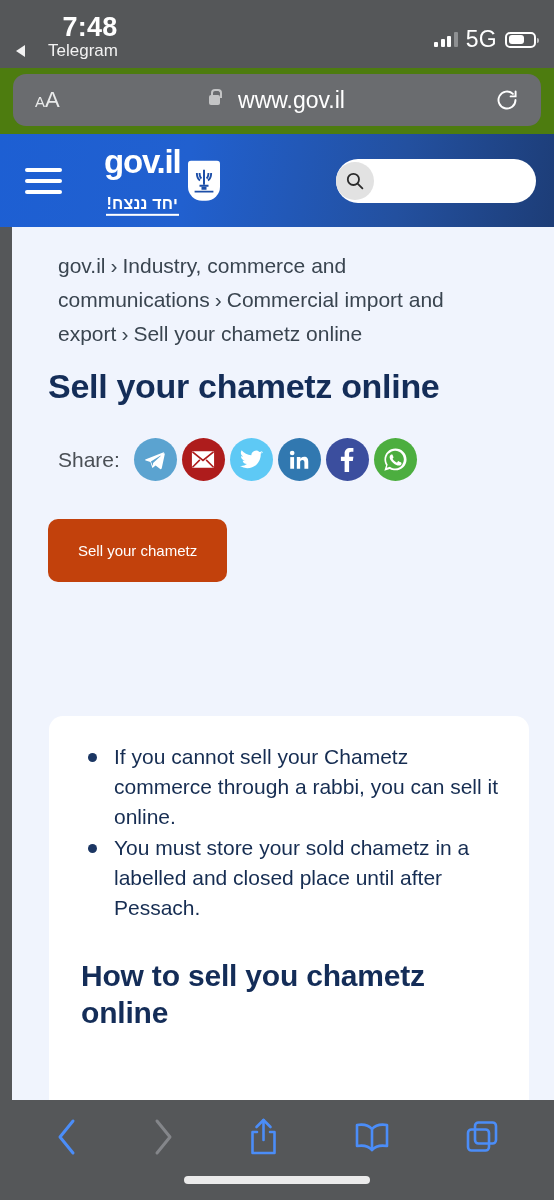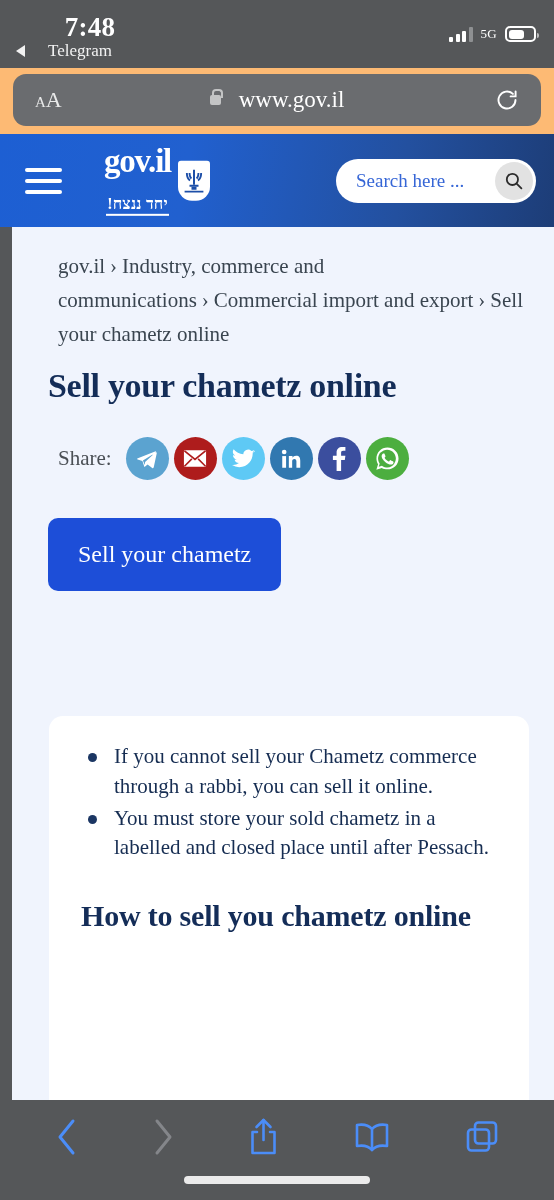--- a/index.html
+++ b/index.html
@@ -2,21 +2,21 @@
 <html><head>
 <meta charset="utf-8">
 <style>
   * { box-sizing: border-box; margin: 0; padding: 0; }
   html, body {
     width: 554px; height: 1200px;
     font-family: "Liberation Sans", sans-serif;
     overflow: hidden;
     background: #555759;
   }
-  #screen { position: relative; width: 554px; height: 1200px; overflow: hidden; font-family: Liberation Serif, serif; }
+  #screen { position: relative; width: 554px; height: 1200px; overflow: hidden; }
 
   
   .statusbar {
     position: absolute; top: 0; left: 0; width: 554px; height: 68px;
     background: #555759;
   }
   .sb-time {
     position: absolute; left: 0; top: 12px; width: 180px;
     text-align: center; color: #ffffff;
     font-size: 27px; font-weight: bold; letter-spacing: 0.2px;
@@ -34,32 +34,32 @@
   .sb-right {
     position: absolute; right: 18px; top: 26px;
     display: flex; align-items: center; gap: 8px;
   }
   .bars { display: flex; align-items: flex-end; gap: 2.5px; height: 15px; }
   .bars i { display: block; width: 4px; background: #ffffff; border-radius: 1px; }
   .bars i:nth-child(1) { height: 5px; }
   .bars i:nth-child(2) { height: 8px; }
   .bars i:nth-child(3) { height: 11px; }
   .bars i:nth-child(4) { height: 15px; background: #8e9092; }
-  .net { color: #ffffff; font-size: 13px; font-weight: 400; letter-spacing: 0.3px; }
+  .net { color: #ffffff; font-size: 23px; font-weight: 400; letter-spacing: 0.3px; }
   .battery { position: relative; width: 31px; height: 16px;
     border: 2px solid #ffffff; border-radius: 5px; }
   .battery .lvl { position: absolute; left: 1.5px; top: 1.5px; bottom: 1.5px;
     width: 58%; background: #ffffff; border-radius: 3px; }
   .battery:after { content: ""; position: absolute; right: -5px; top: 4.5px;
     width: 2.5px; height: 5px; background: #bbbcbd; border-radius: 0 2px 2px 0; }
 
   
   .addrbar {
     position: absolute; top: 68px; left: 0; width: 554px; height: 66px;
-    background: #fdba74;
+    background: #4d7c0f;
   }
   .addr-pill {
     position: absolute; left: 13px; top: 6px; width: 528px; height: 52px;
     background: #6a6c6f; border-radius: 13px;
     display: flex; align-items: center;
   }
   .aa {
     position: absolute; left: 22px; top: 50%; transform: translateY(-50%);
     color: #e9eaea; font-weight: 400; line-height: 1;
   }
@@ -145,22 +145,22 @@
     margin: 32px 0 0 46px; display: flex; align-items: center; gap: 0;
   }
   .share-label { color: #4a4f55; font-size: 21px; margin-right: 14px; }
   .sicon {
     width: 43px; height: 43px; border-radius: 50%; margin-right: 5px;
     display: flex; align-items: center; justify-content: center;
     flex: 0 0 auto;
   }
   .cta {
     display: inline-block; margin: 38px 0 0 36px;
-    background: #1d4ed8; color: #ffffff;
-    font-size: 24px; padding: 23px 30px; border-radius: 10px;
+    background: #c2410c; color: #ffffff;
+    font-size: 15px; padding: 23px 30px; border-radius: 10px;
     border: none; cursor: pointer; font-family: inherit;
   }
   .card {
     position: absolute; left: 37px; top: 489px; width: 480px; height: 384px;
     background: #ffffff; border-radius: 14px 14px 0 0;
   }
   .card ul { list-style: none; margin: 26px 26px 0 32px; }
   .card li {
     position: relative; padding-left: 33px; color: #162d52;
     font-size: 21px; line-height: 1.42; margin-bottom: 2px;
@@ -251,21 +251,20 @@
           <path d="M17.4 8.2c0 3-.9 5-2.2 6.2l-1.3-1.5c.9-.9 1.6-2.4 1.6-4.7z"></path>
           <path d="M3.9 8.2c0 4.2 1.5 7 3.6 8.3l1-1.7C6.9 13.7 5.8 11.5 5.8 8.2z"></path>
           <path d="M20.1 8.2c0 4.2-1.5 7-3.6 8.3l-1-1.7c1.6-1.1 2.7-3.3 2.7-6.6z"></path>
           <path d="M7.5 20h9v2h-9z"></path>
           <path d="M9.5 22h5v3h-5z"></path>
           <path d="M2.6 26h18.8v1.6H2.6z"></path>
         </svg>
       </div>
     </div>
     <div class="search-pill">
-      <span class="search-ph">Search here ...</span>
       <span class="search-btn">
         <svg width="20" height="20" viewBox="0 0 20 20" fill="none" stroke="#2b2b2b" stroke-width="1.8" stroke-linecap="round">
           <circle cx="8.4" cy="8.4" r="5.6"></circle>
             <path d="M12.6 12.6 17.4 17.4"></path>
         </svg>
       </span>
     </div>
   </div>
 
   <div class="page">

